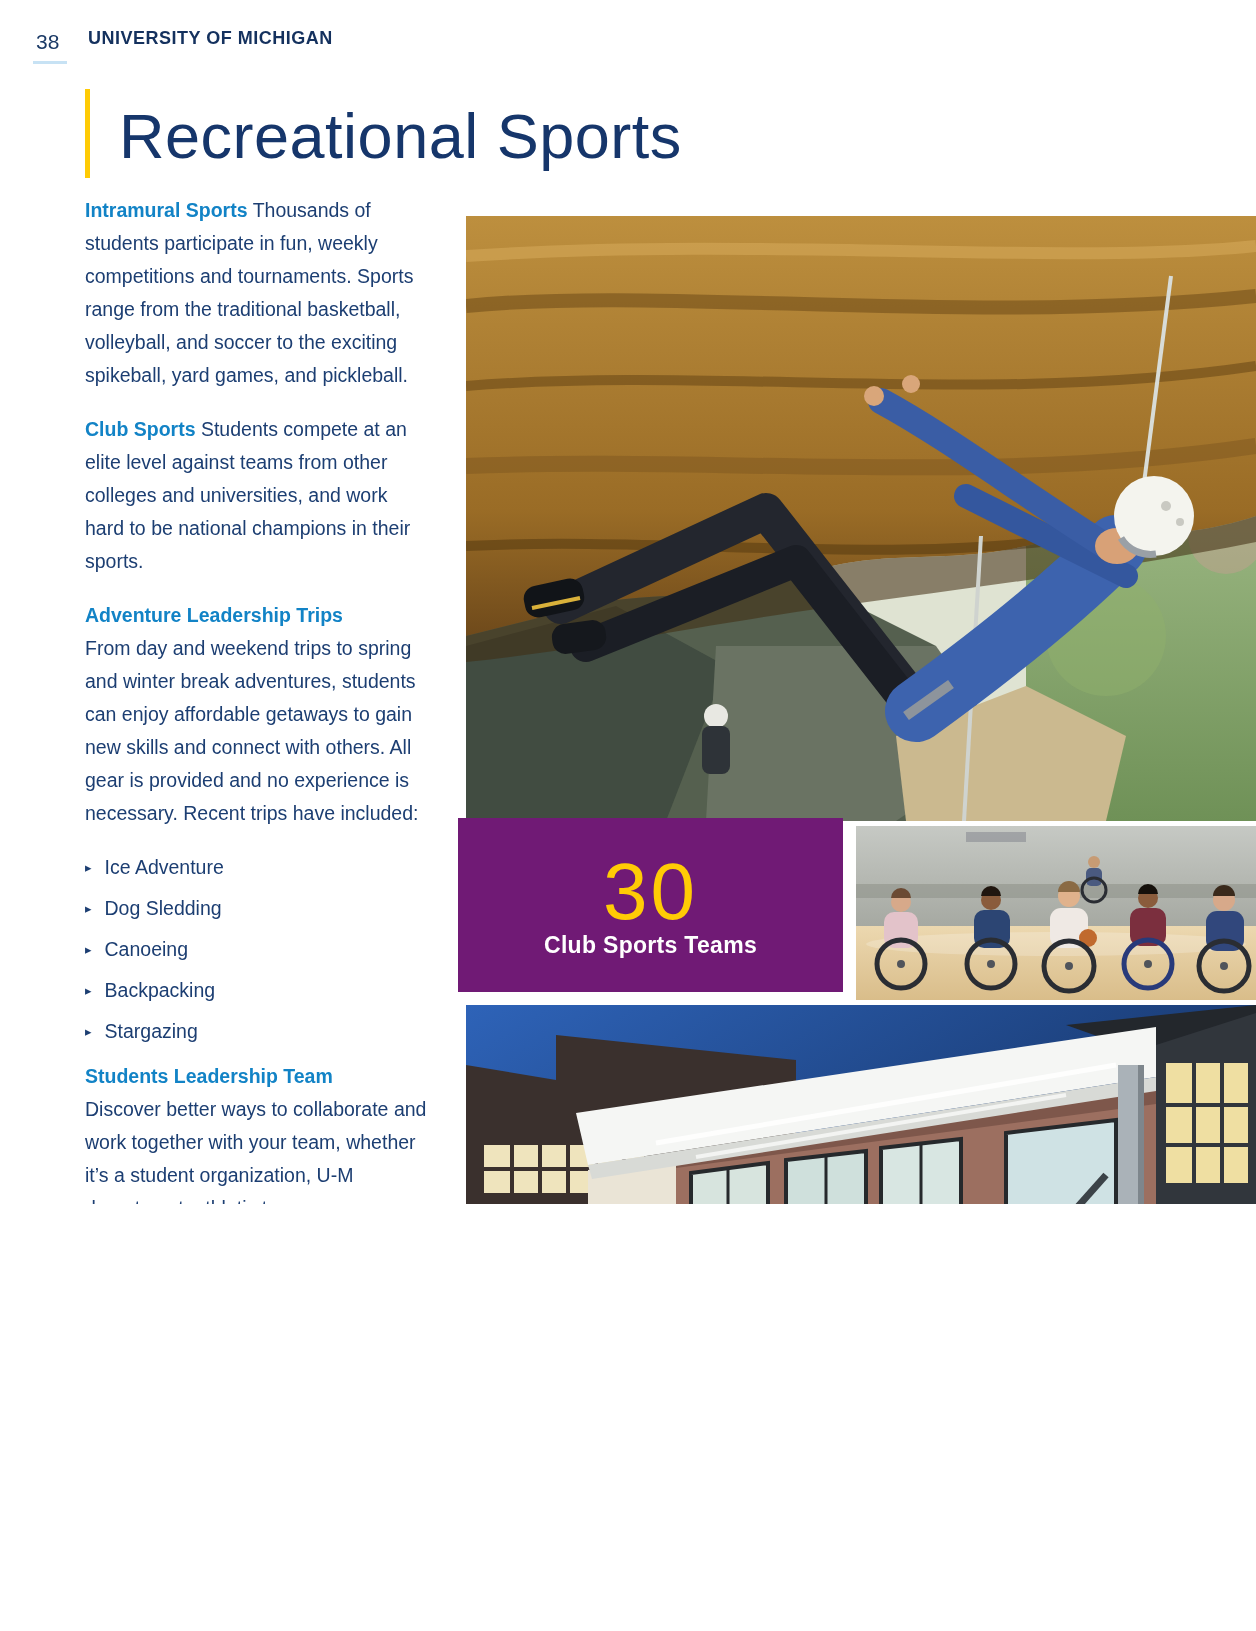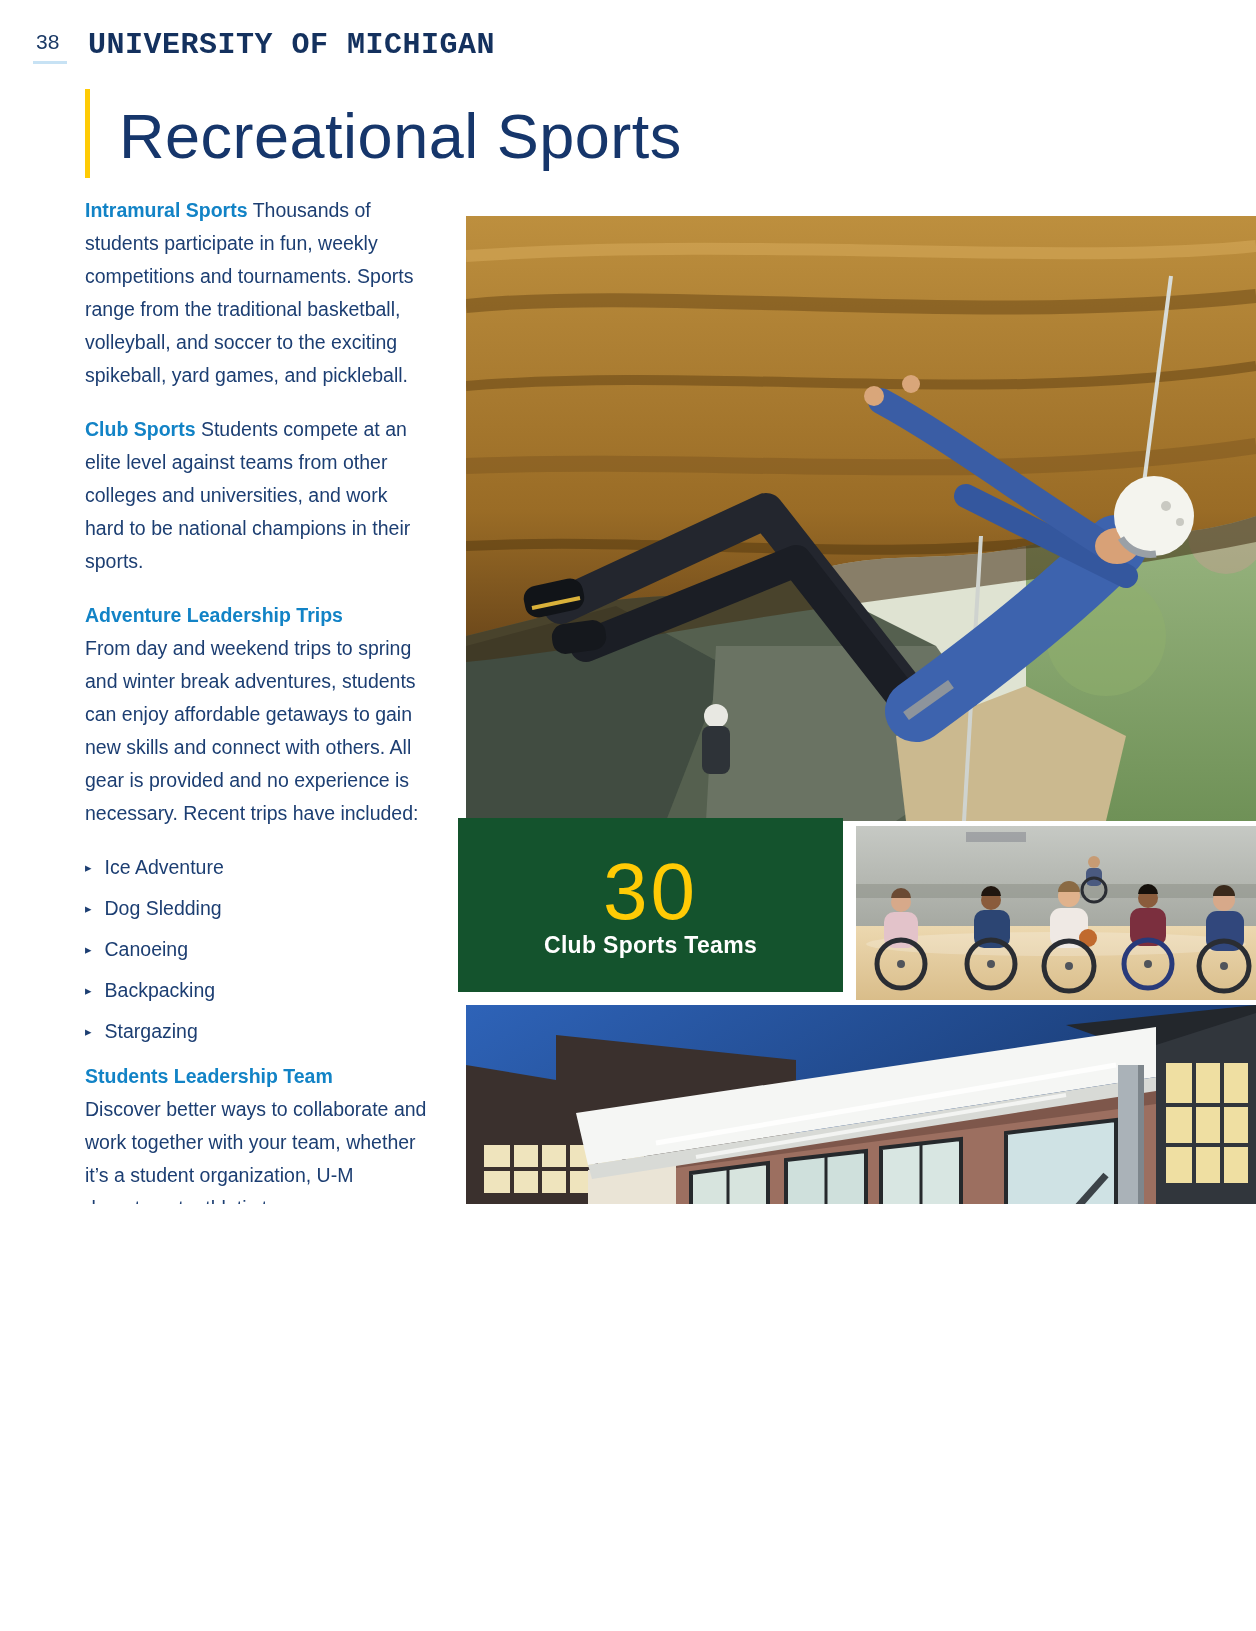--- a/index.html
+++ b/index.html
@@ -3,21 +3,21 @@
 <meta charset="utf-8">
 <style>
   html,body{margin:0;padding:0;background:#ffffff;}
   .page{
     position:relative;width:1256px;height:1204px;background:#ffffff;overflow:hidden;
     font-family:"Liberation Sans",sans-serif;
   }
   
   .page-num{position:absolute;left:36px;top:30px;font-size:21px;color:#1b3a66;font-weight:400;}
   .page-num-rule{position:absolute;left:33px;top:61px;width:34px;height:3px;background:#c7e2f4;}
-  .brand{position:absolute;left:88px;top:28px;font-family:Liberation Mono, monospace;font-size:30px;
+  .brand{position:absolute;left:88px;top:28px;font-family:Liberation Sans, sans-serif;font-size:18px;
     color:#14315e;letter-spacing:.5px;font-weight:600;}
   
   .title-bar{position:absolute;left:85px;top:89px;width:5px;height:89px;background:#ffcb05;}
   .page-title{position:absolute;left:119px;top:102px;margin:0;font-size:63px;font-weight:300;
     color:#16366b;letter-spacing:.5px;line-height:1.1;white-space:nowrap;}
   
   .copy{position:absolute;left:85px;top:194px;width:346px;color:#1c3e72;font-size:19.5px;line-height:33px;}
   .copy p{margin:0 0 21px 0;}
   .lead{color:#1283c6;font-weight:bold;}
   .lead.block{display:block;}
@@ -27,21 +27,21 @@
   
   .photos{position:absolute;left:458px;top:208px;width:790px;height:1423px;}
   .ph{position:absolute;margin:8px;overflow:hidden;}
   .ph svg{display:block;width:100%;height:100%;}
   #ph-climb{left:0;top:0;width:790px;height:605px;}
   #ph-wheel{left:390px;top:610px;width:400px;height:174px;}
   #ph-building{left:0;top:789px;width:790px;height:336px;}
   #ph-ropes{left:0;top:1130px;width:385px;height:293px;}
   #ph-bball{left:390px;top:1130px;width:400px;height:293px;position:absolute;}
   
-  .stat-box{position:absolute;left:0;top:610px;width:385px;height:174px;background:#14532d;
+  .stat-box{position:absolute;left:0;top:610px;width:385px;height:174px;background:#701a75;
     display:flex;flex-direction:column;align-items:center;justify-content:center;}
   .stat-value{font-size:80px;font-weight:300;color:#ffcb05;line-height:1;letter-spacing:3px;}
   .stat-label{font-size:23px;font-weight:bold;color:#ffffff;letter-spacing:.3px;}
   
   .sign-overlay{position:absolute;left:250px;top:10px;width:48px;color:#e8f2f5;font-size:7px;
     line-height:9px;font-weight:bold;text-align:center;letter-spacing:1px;}
   .jersey{font-family:"Liberation Sans",sans-serif;font-weight:bold;fill:#ffffff;}
   .jersey-logo{font-family:"Liberation Sans",sans-serif;font-weight:bold;fill:#ffffff;opacity:.8;}
 </style>
 </head>

